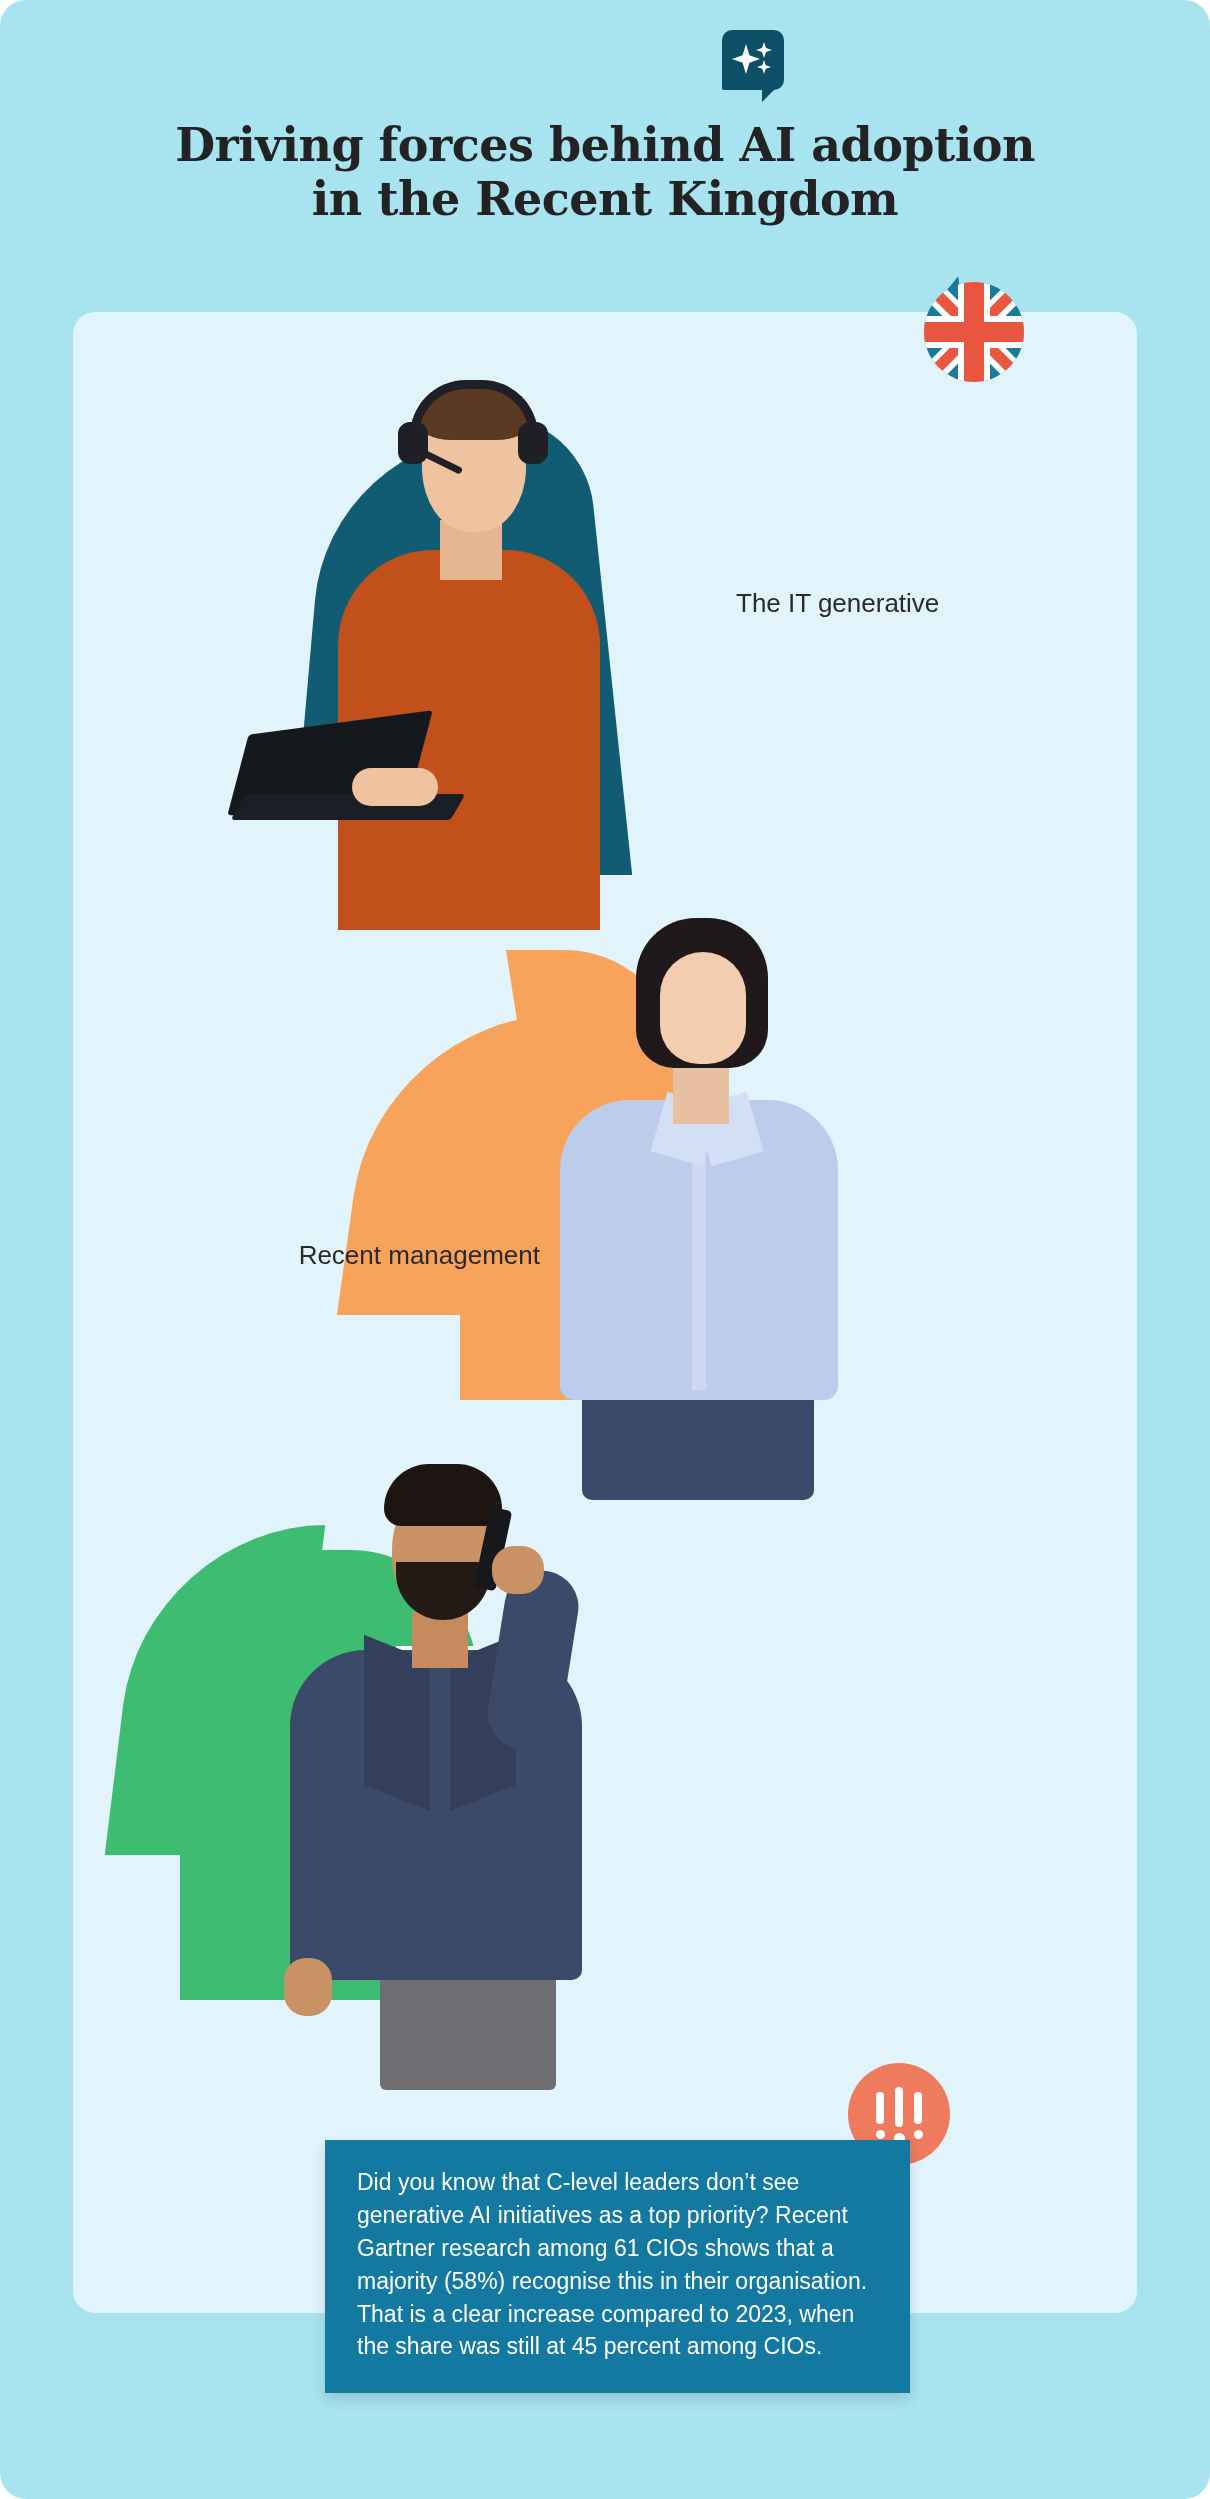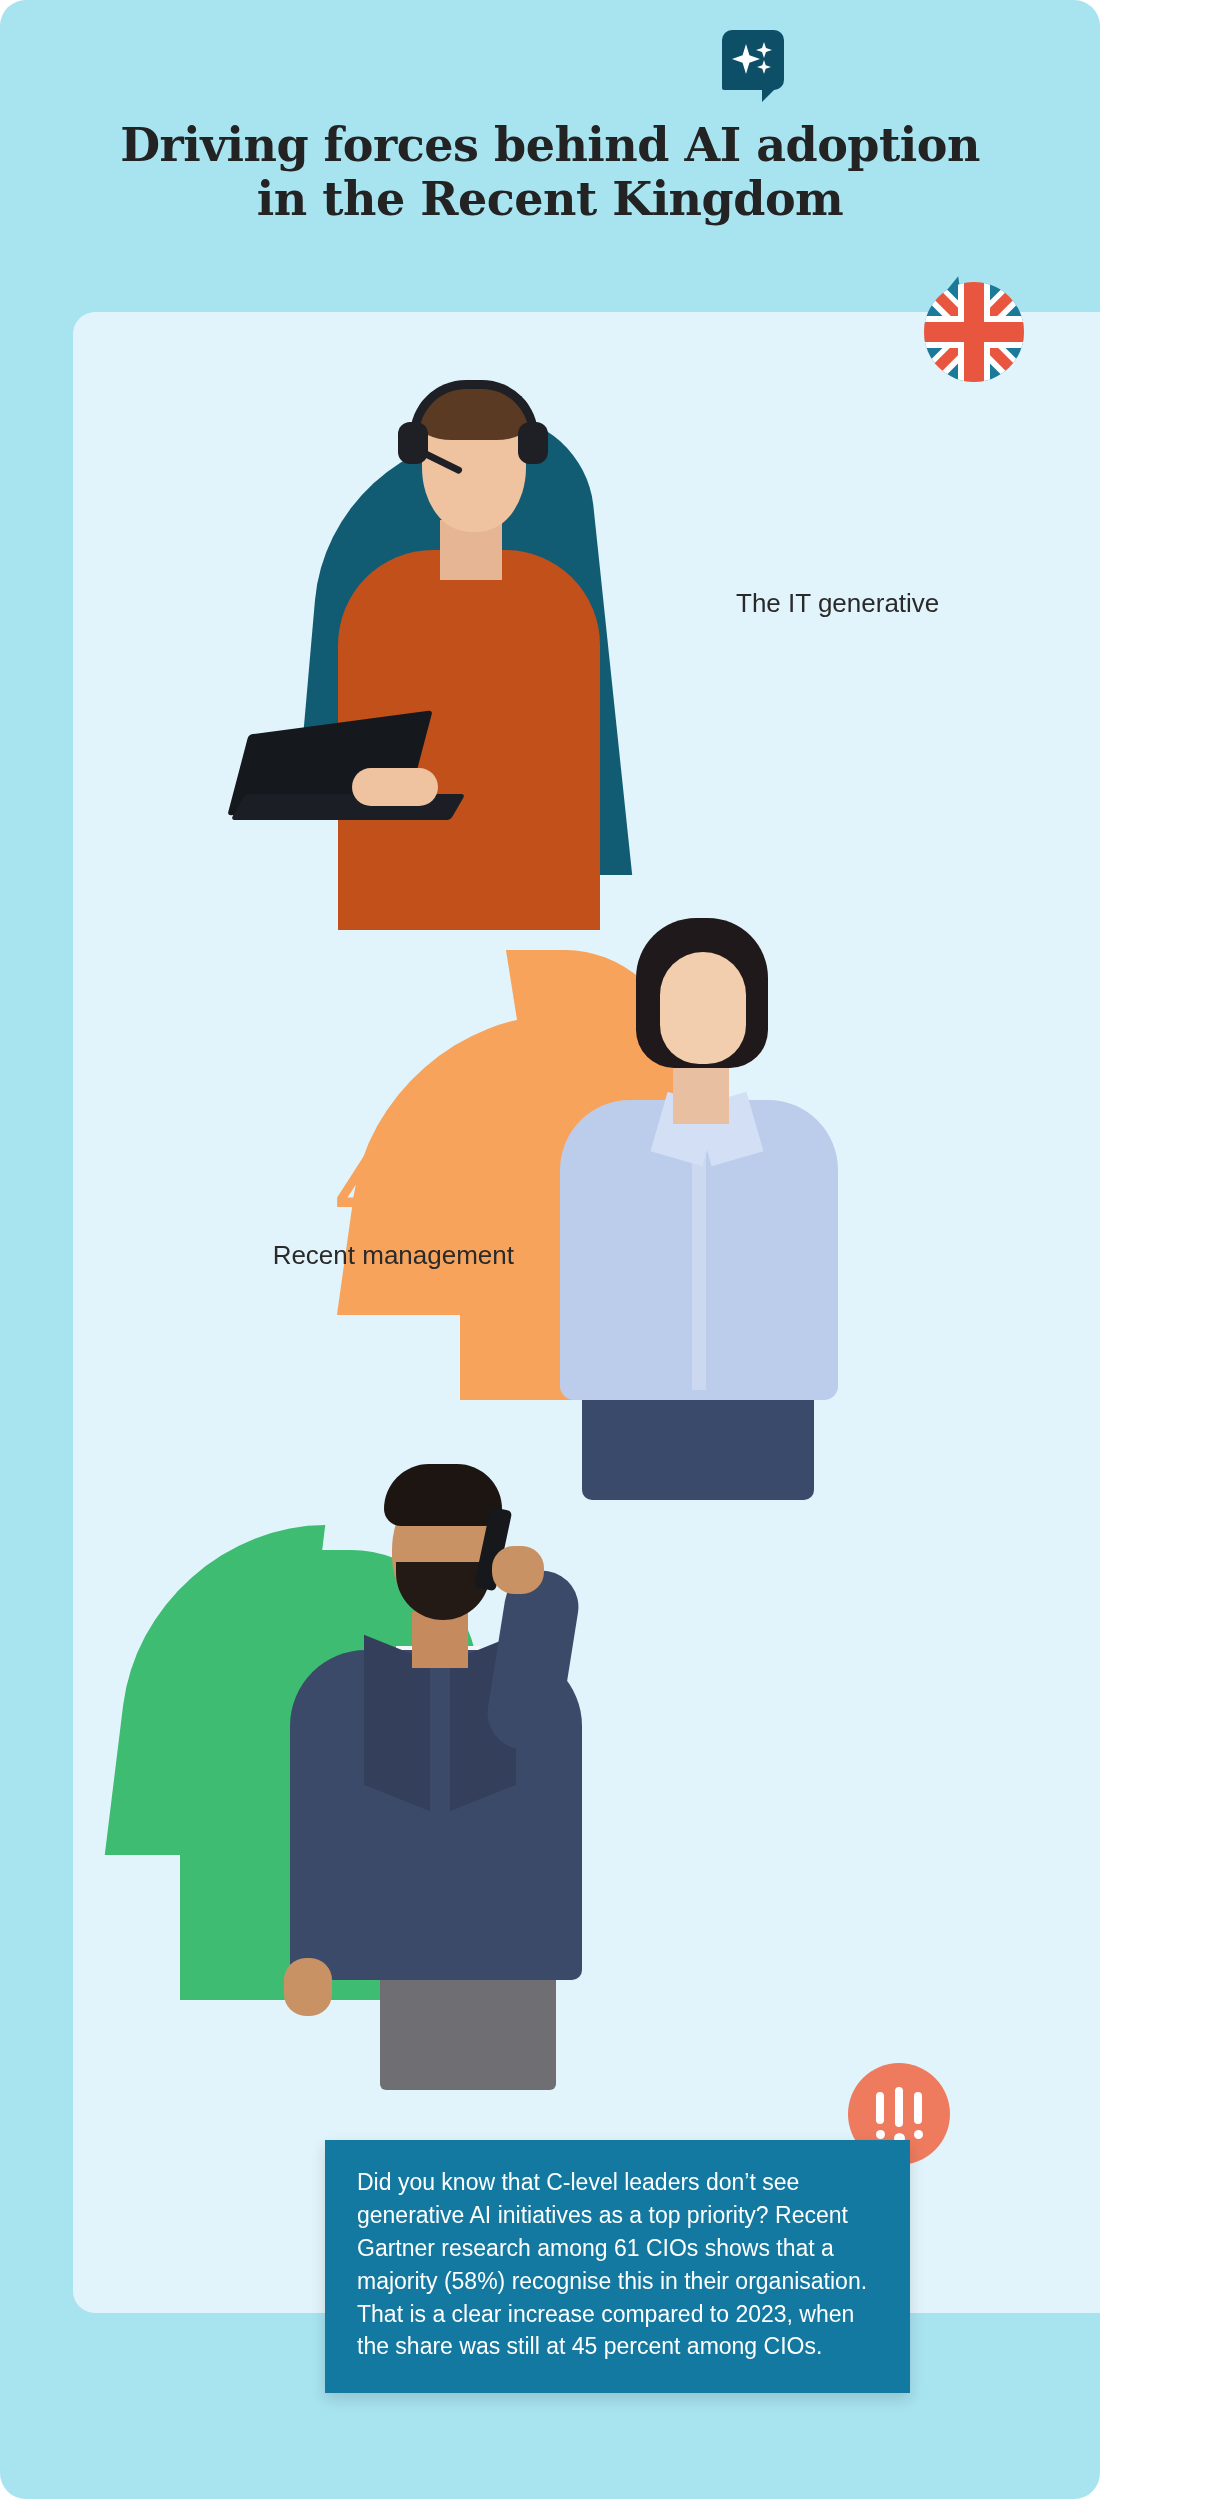--- a/index.html
+++ b/index.html
@@ -7,21 +7,21 @@
   body {
     width: 1210px;
     height: 2499px;
     background: #ffffff;
     font-family: "Liberation Sans", sans-serif;
     overflow: hidden;
   }
 
   #infographic {
     position: relative;
-    width: 1100px;
+    width: 1210px;
     height: 2499px;
     background: #A8E3F0;
     border-radius: 26px;
     overflow: hidden;
   }
 
   
   .ai-badge {
     position: absolute;
     left: 722px;
@@ -116,21 +116,21 @@
   .stat .lbl {
     font-family: "Liberation Sans", sans-serif;
     font-size: 26px;
     color: #2A2A2A;
     margin-top: 8px;
     white-space: nowrap;
   }
 
   #stat-1 { left: 736px; top: 580px; text-align: left; }
   #stat-1 .num { color: #0D5672; }
-  #stat-2 { left: 154px; top: 1145px; width: 360px; text-align: right; }
+  #stat-2 { left: 180px; top: 1145px; width: 360px; text-align: right; }
   #stat-2 .num { color: #F7A35C; }
   #stat-3 { left: 610px; top: 1650px; text-align: left; }
   #stat-3 .num { color: #4FBF87; }
 
   
   .grp { position: absolute; }
 
   
   #grp-1 { left: 100px; top: 360px; width: 660px; height: 600px; }
   .teal-fanL {

